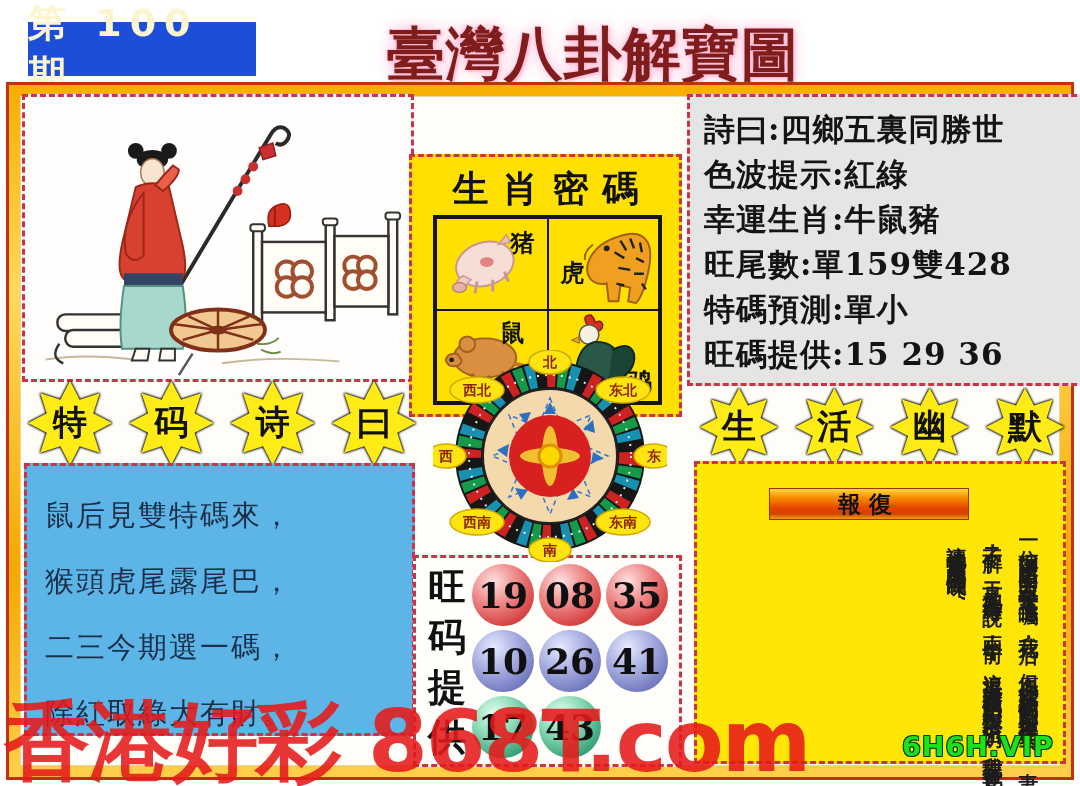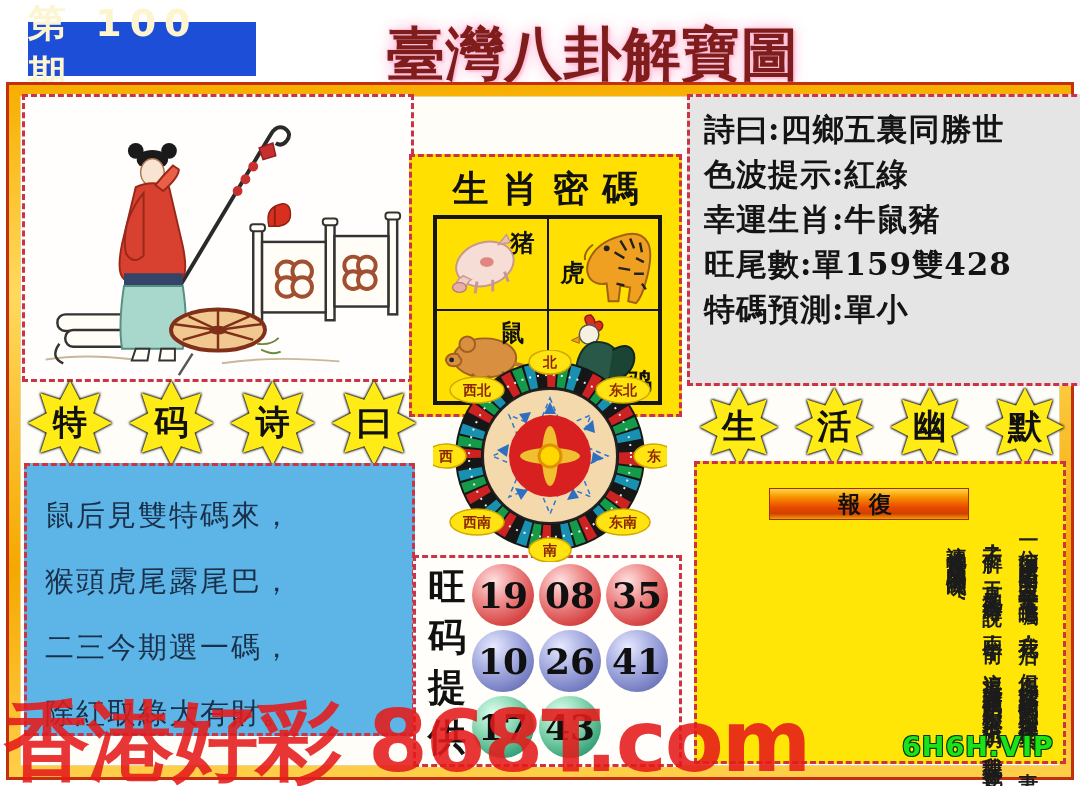--- a/index.html
+++ b/index.html
@@ -272,20 +272,21 @@
     </div>
   </div>
 </div>
 
 <div class="panel info-panel">
   <div class="info-line">詩曰:四鄉五裏同勝世</div>
   <div class="info-line">色波提示:紅綠</div>
   <div class="info-line">幸運生肖:牛鼠豬</div>
   <div class="info-line">旺尾數:單159雙428</div>
   <div class="info-line">特碼預測:單小</div>
+  <div class="info-line">旺碼提供:15 29 36</div>
 </div>
 
 <div class="star-row star-row-1">
   <div class="star">
       <div class="star-shape"></div>
       <div class="star-char">特</div>
     </div>
   <div class="star">
       <div class="star-shape"></div>
       <div class="star-char">码</div>

